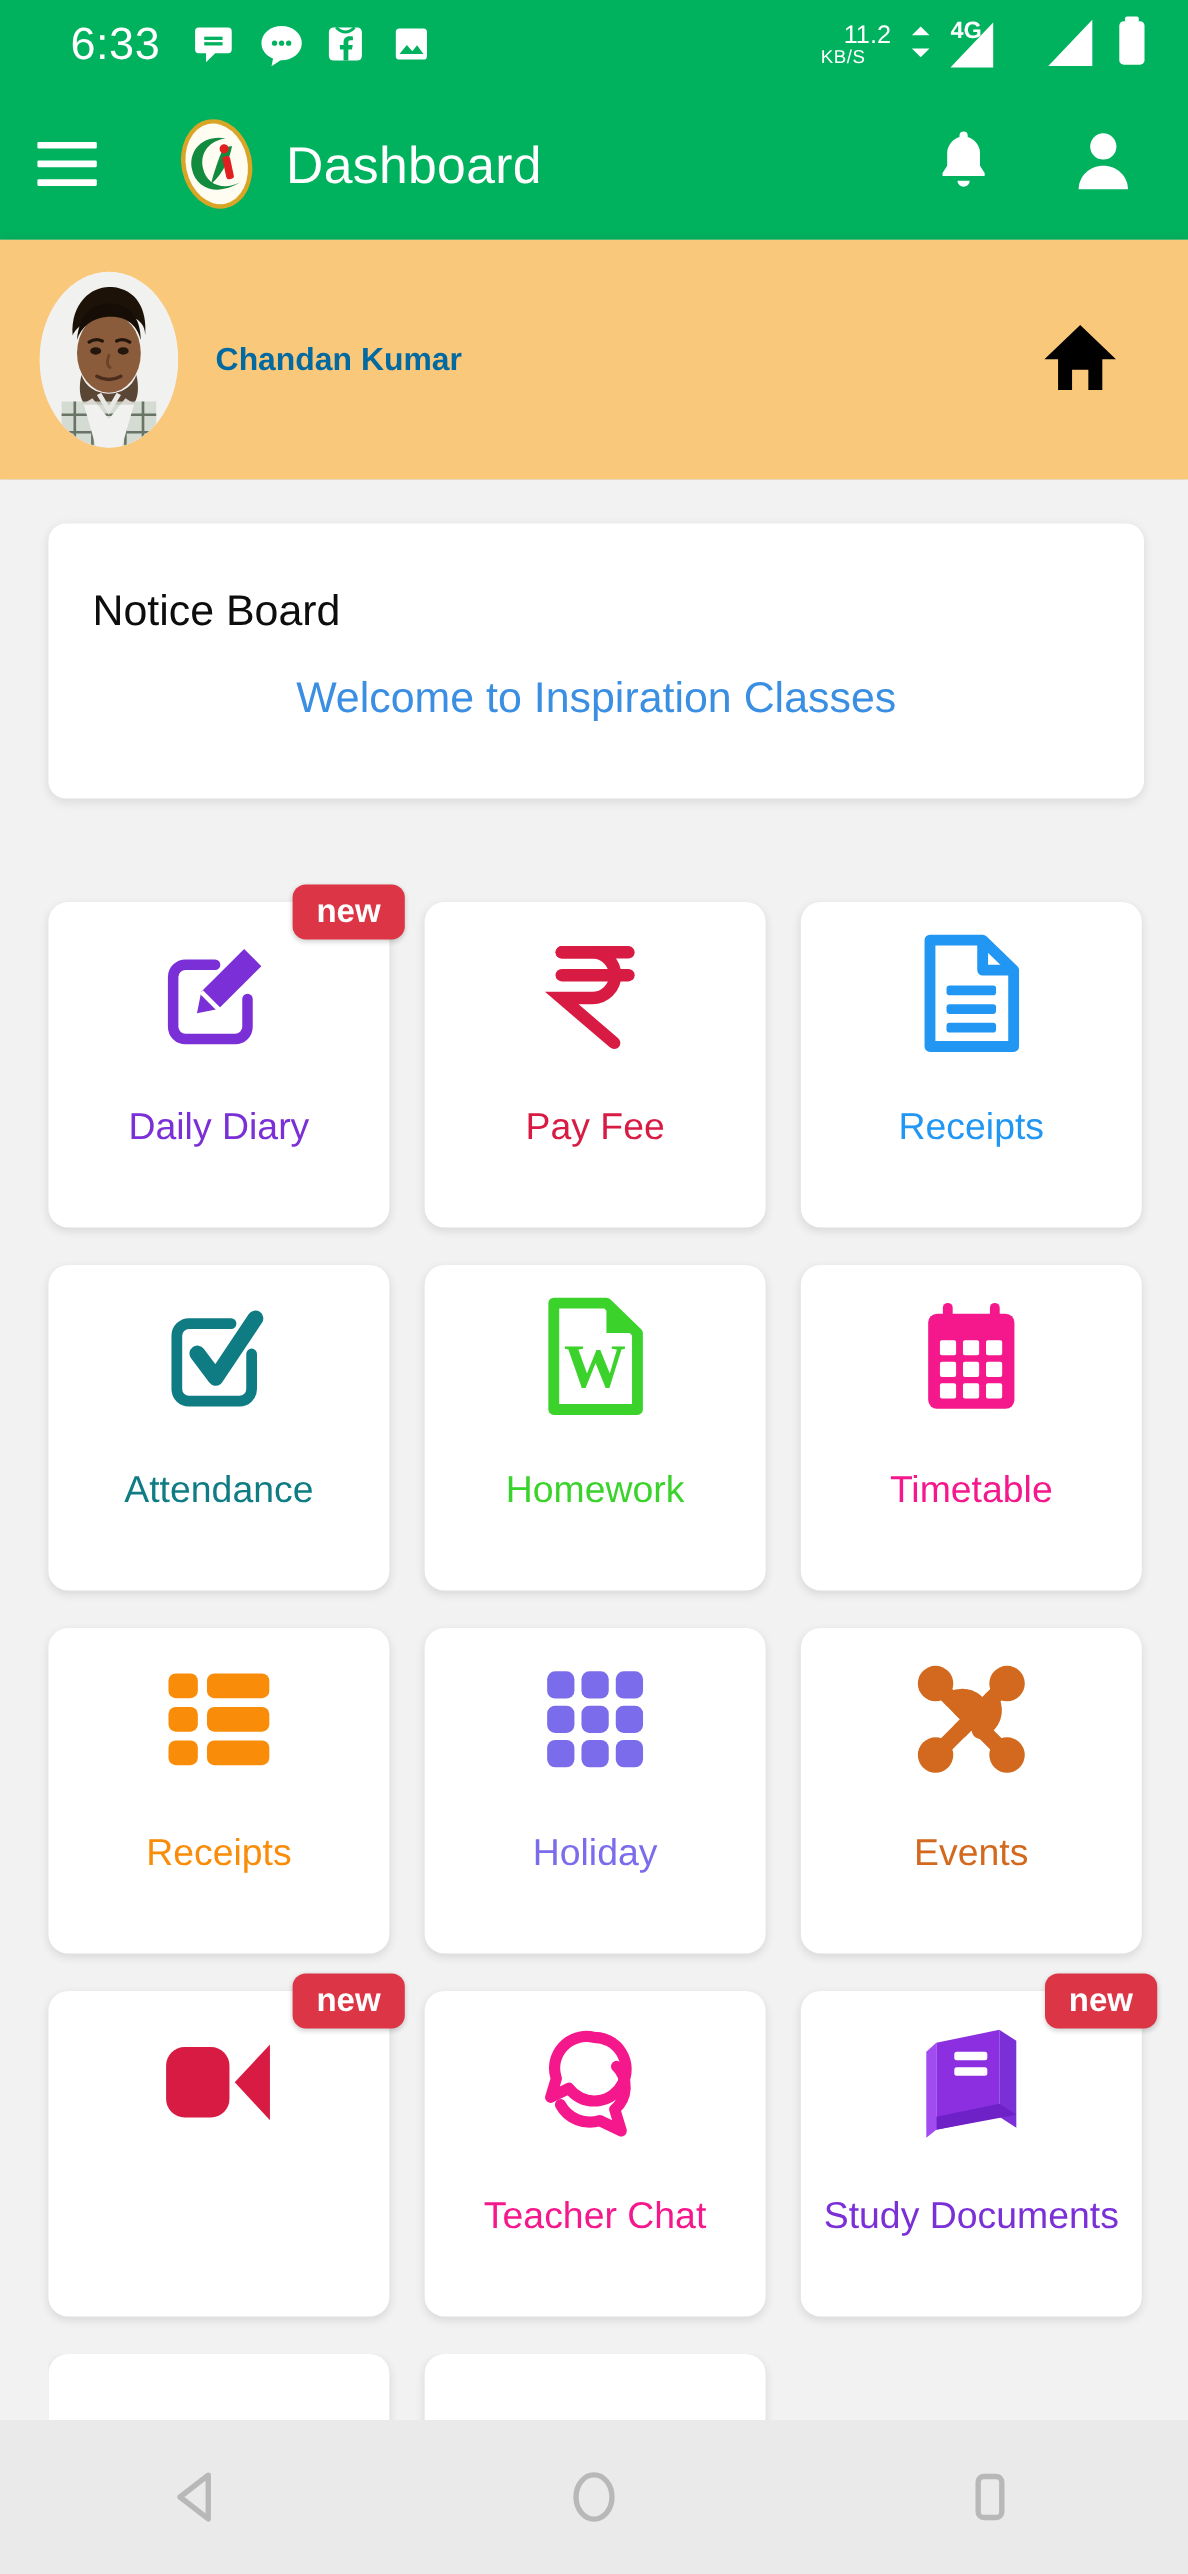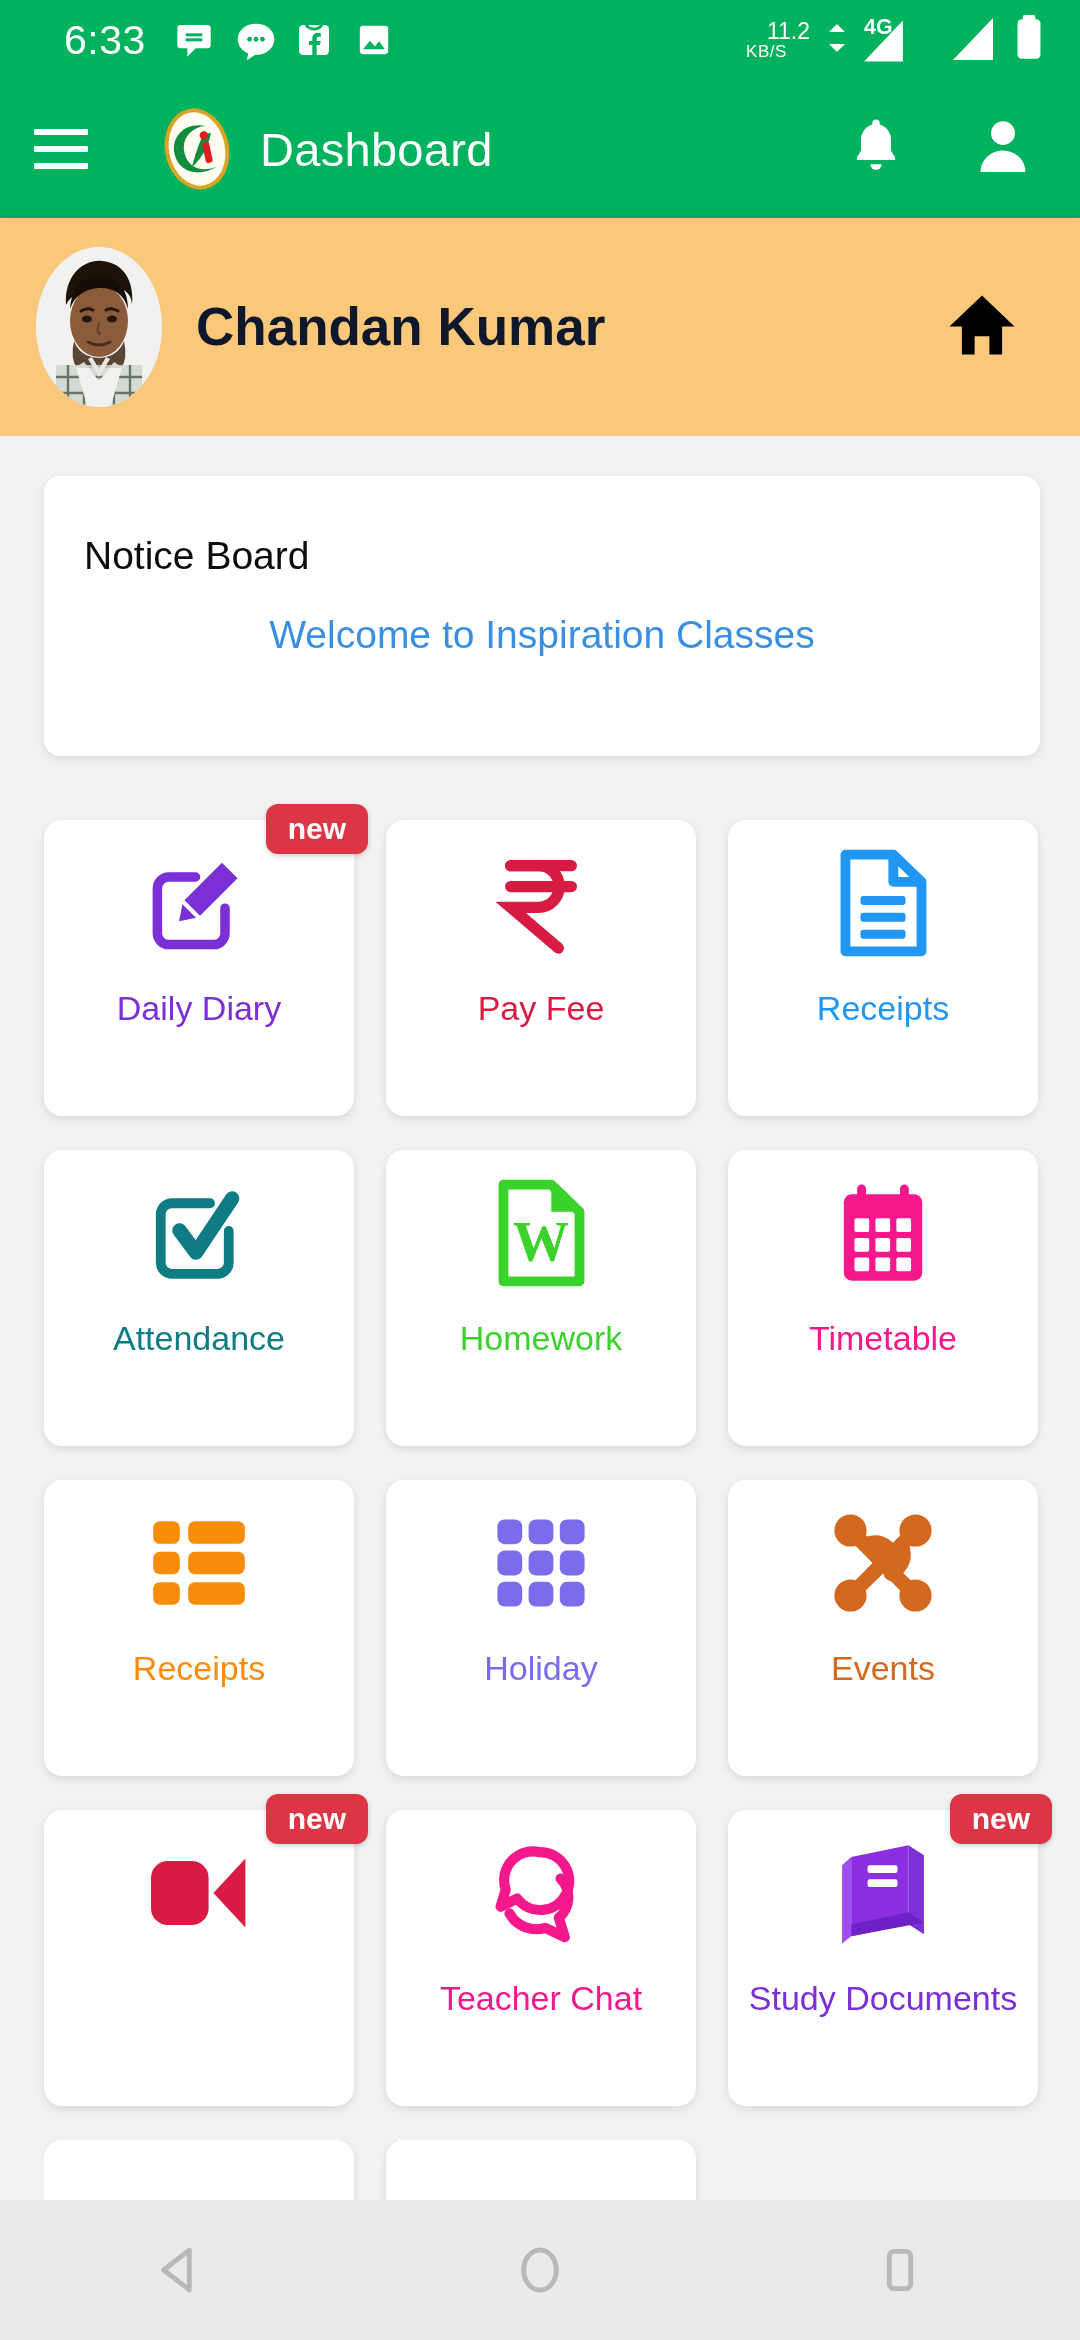--- a/index.html
+++ b/index.html
@@ -43,29 +43,29 @@
     background:#fac87a; display:flex; align-items:center; padding:0 36px;
     box-shadow:0 6px 12px rgba(0,0,0,0.28);
   }
   .avatar {
     width:126px; height:160px; border-radius:50%;
     background:linear-gradient(#f4f4f2,#e8e8e6);
     overflow:hidden; flex:0 0 auto; position:relative;
   }
   .avatar svg { width:100%; height:100%; display:block; }
   .profile-text { margin-left:34px; }
-  .pname { font-size:53px; color:#0f172a; font-weight:bold; line-height:1.05; }
+  .pname { font-size:29px; color:#0369a1; font-weight:bold; line-height:1.05; }
   .pclass { font-size:34px; color:#2b2b2b; line-height:1.18; margin-top:6px; max-width:520px; }
   .home-btn { margin-left:auto; padding-right:26px; }
 
   
   .content { position:absolute; top:436px; left:0; width:1080px; height:1764px; background:#f2f2f2; }
 
   .notice-card {
-    position:absolute; top:40px; left:44px; width:996px; height:280px;
+    position:absolute; top:40px; left:44px; width:996px; height:250px;
     background:#ffffff; border-radius:16px;
     box-shadow:0 3px 10px rgba(0,0,0,0.10);
   }
   .notice-title { position:absolute; top:58px; left:40px; font-size:39px; color:#0d0d0d; }
   .notice-msg {
     position:absolute; top:137px; left:0; width:100%;
     text-align:center; font-size:39px; color:#3b8fe3;
   }
 
   
@@ -74,21 +74,21 @@
   .tile {
     position:relative; width:310px; height:296px;
     background:#ffffff; border-radius:18px;
     box-shadow:0 3px 9px rgba(0,0,0,0.11);
     display:flex; flex-direction:column; align-items:center;
     padding-top:24px; cursor:pointer;
   }
   .tile-ico { width:118px; height:118px; display:flex; align-items:center; justify-content:center; }
   .tile-ico svg { display:block; }
   .tile-label {
-    margin-top:22px; font-size:34px; text-align:center;
+    margin-top:38px; font-size:34px; text-align:center;
     line-height:1.45; width:100%; padding:0 8px;
   }
   .badge {
     position:absolute; top:-16px; right:-14px;
     background:#dc3545; color:#ffffff;
     font-size:30px; font-weight:bold;
     padding:8px 22px; border-radius:12px;
     box-shadow:0 2px 5px rgba(0,0,0,0.18);
   }
   .tile-cut { height:296px; overflow:hidden; }

